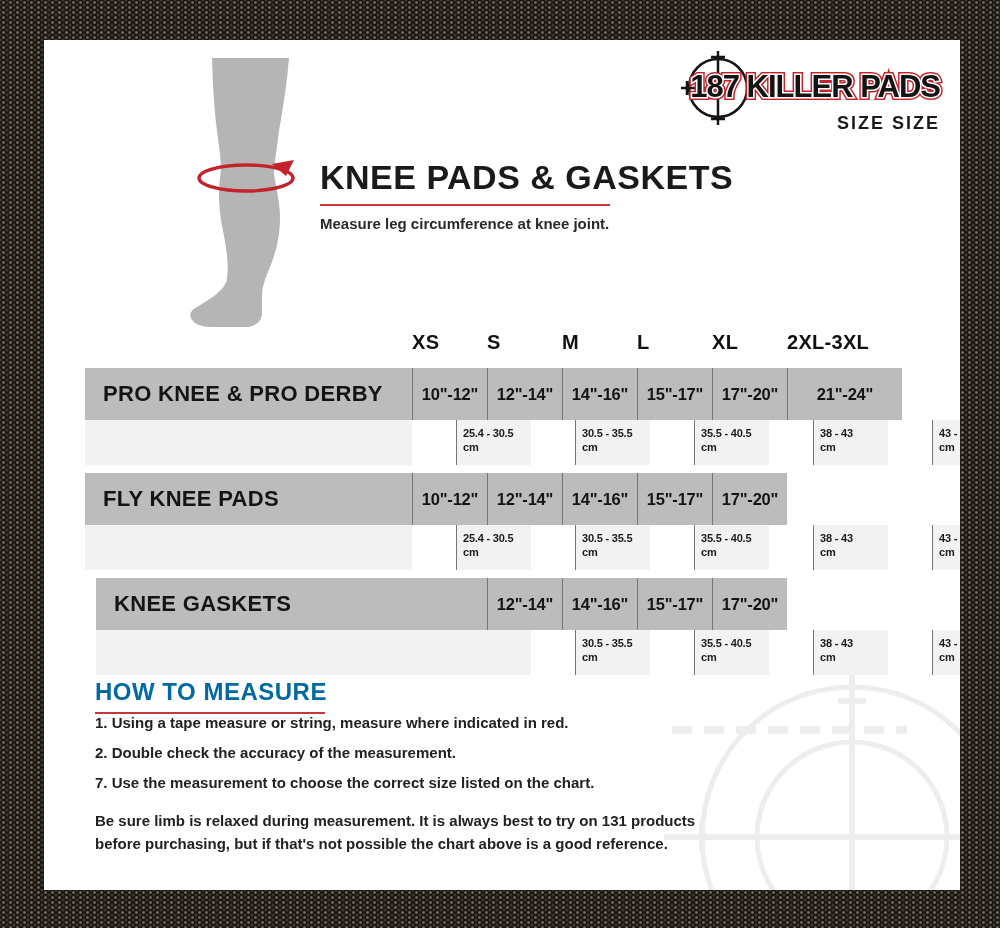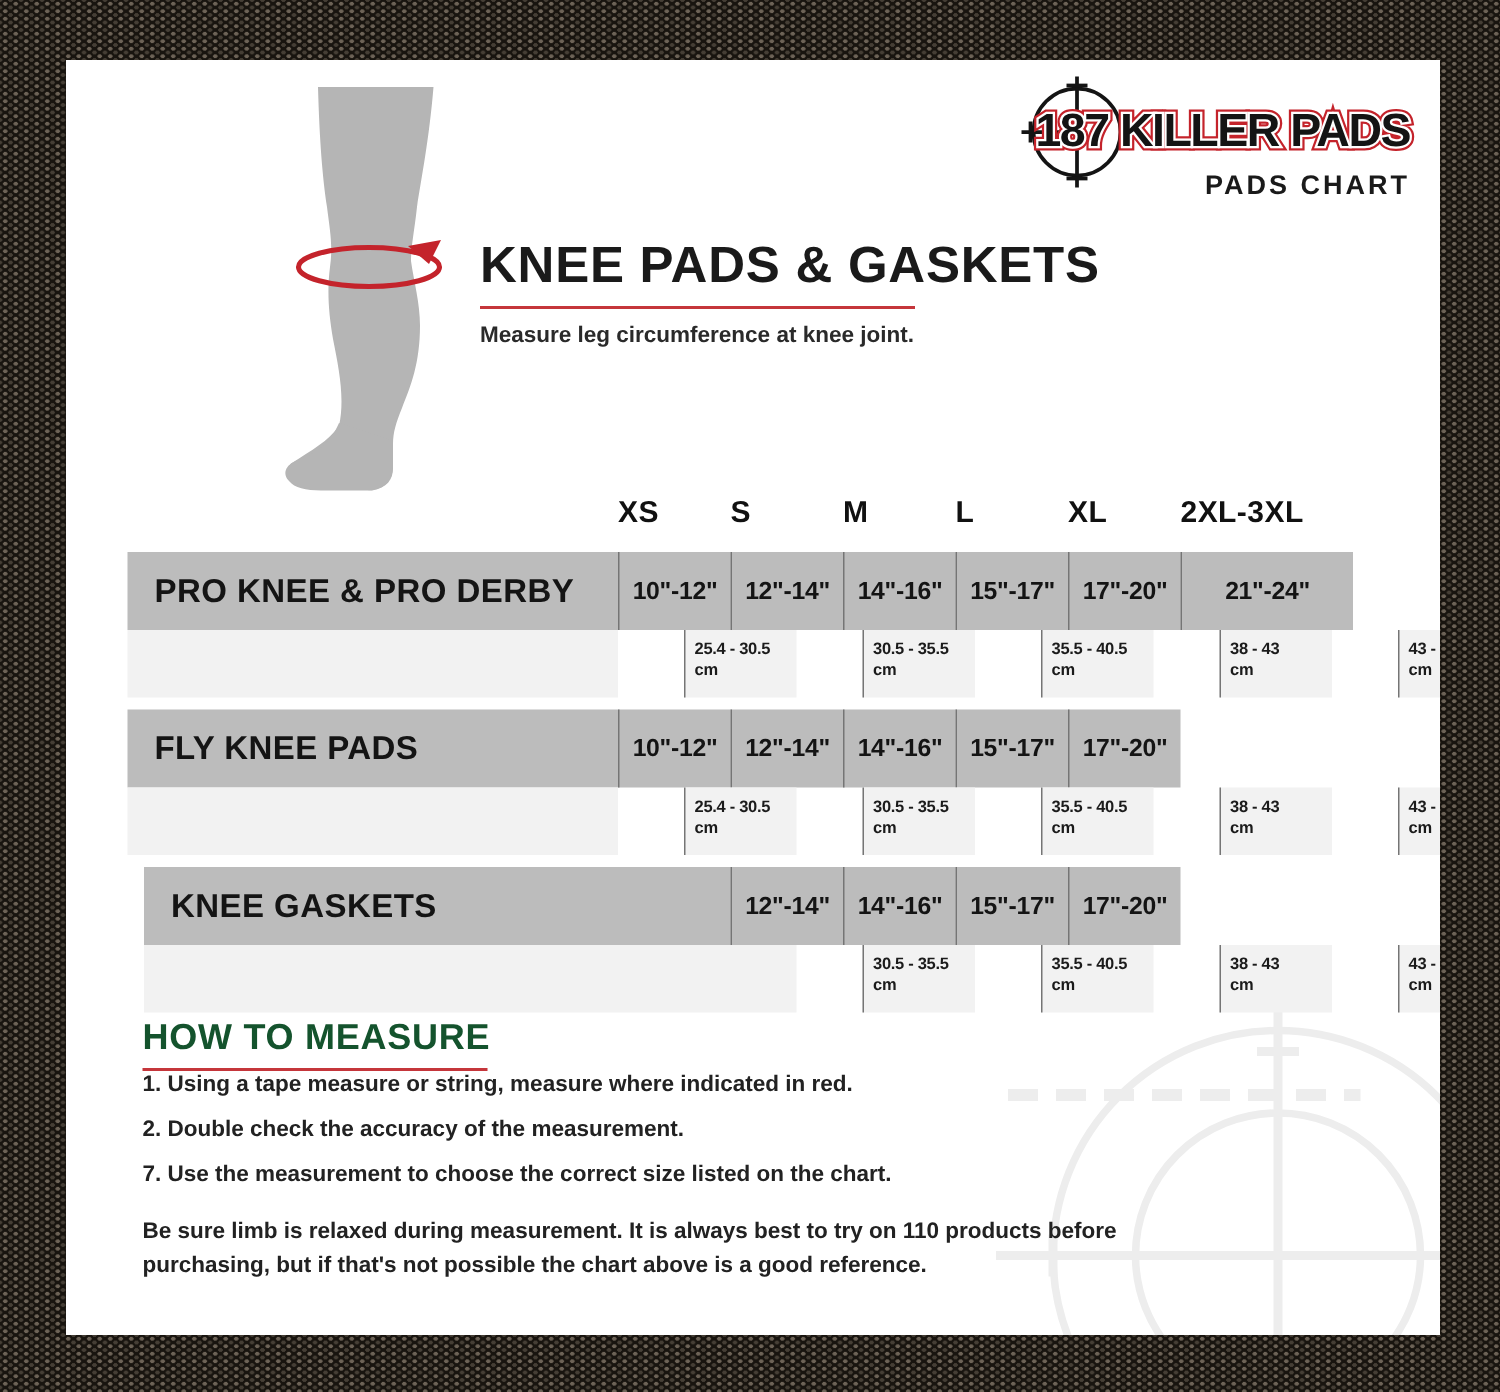--- a/index.html
+++ b/index.html
@@ -67,21 +67,21 @@
   .cm-lead{background:#f2f2f2;}
   .cm-cell{
     background:#f2f2f2;border-left:1px solid #757575;
     font-size:11px;font-weight:700;color:#1b1b1b;letter-spacing:-.2px;
     padding:7px 2px 0 6px;white-space:pre-line;line-height:1.25;
   }
   .span2{grid-column:1 / span 2;margin-left:11px;}
 
   
   .howto{position:absolute;left:51px;top:638px;width:660px;}
-  .howto-title{font-size:24px;font-weight:700;letter-spacing:.5px;color:#14532d;}
+  .howto-title{font-size:24px;font-weight:700;letter-spacing:.5px;color:#0369a1;}
   .howto-underline{height:2px;background:#c5363b;margin-top:6px;width:230px;}
   .howto-steps{}
   .step{font-size:15px;font-weight:700;color:#222;margin-bottom:13px;}
   .howto-note{margin-top:18px;font-size:15px;font-weight:700;color:#222;line-height:1.55;width:650px;}
 </style>
 </head>
 <body>
 
 <div class="card">
 
@@ -103,21 +103,21 @@
         <line x1="3" y1="40" x2="30" y2="40" stroke-width="2.5"></line>
         <line x1="33" y1="9" x2="47" y2="9" stroke-width="2.5"></line>
         <line x1="33" y1="71" x2="47" y2="71" stroke-width="2.5"></line>
         <line x1="9" y1="33" x2="9" y2="47" stroke-width="2.5"></line>
       </svg>
       <span class="logo-layer l-red">187 KILLER PADS</span>
       <span class="logo-layer l-white">187 KILLER PADS</span>
       <span class="logo-layer l-black">187 KILLER PADS</span>
       <span class="logo-layer base">187 KILLER PADS</span>
     </div>
-    <div class="logo-tagline">PADS CHART</div>
+    <div class="logo-tagline">SIZE SIZE</div>
   </div>
 
   <svg class="leg" viewBox="0 0 145 290">
     <path fill="#b5b5b5" d="
       M28,2 L105,2
       C102,38 97,62 94,82
       C92,100 90,108 90,118
       C92,132 96,146 96,161
       C96,186 90,201 84,216
       C80,226 78,232 78,240
@@ -233,16 +233,16 @@
   </div>
 
   <div class="howto">
     <div class="howto-title">HOW TO MEASURE</div>
     <div class="howto-underline"></div>
     <div class="howto-steps">
       <div class="step">1. Using a tape measure or string, measure where indicated in red.</div>
       <div class="step">2. Double check the accuracy of the measurement.</div>
       <div class="step">7. Use the measurement to choose the correct size listed on the chart.</div>
     </div>
-    <div class="howto-note">Be sure limb is relaxed during measurement. It is always best to try on 110 products before purchasing, but if that's not possible the chart above is a good reference.</div>
+    <div class="howto-note">Be sure limb is relaxed during measurement. It is always best to try on 131 products before purchasing, but if that's not possible the chart above is a good reference.</div>
   </div>
 
 </div>
 
 </body></html>

